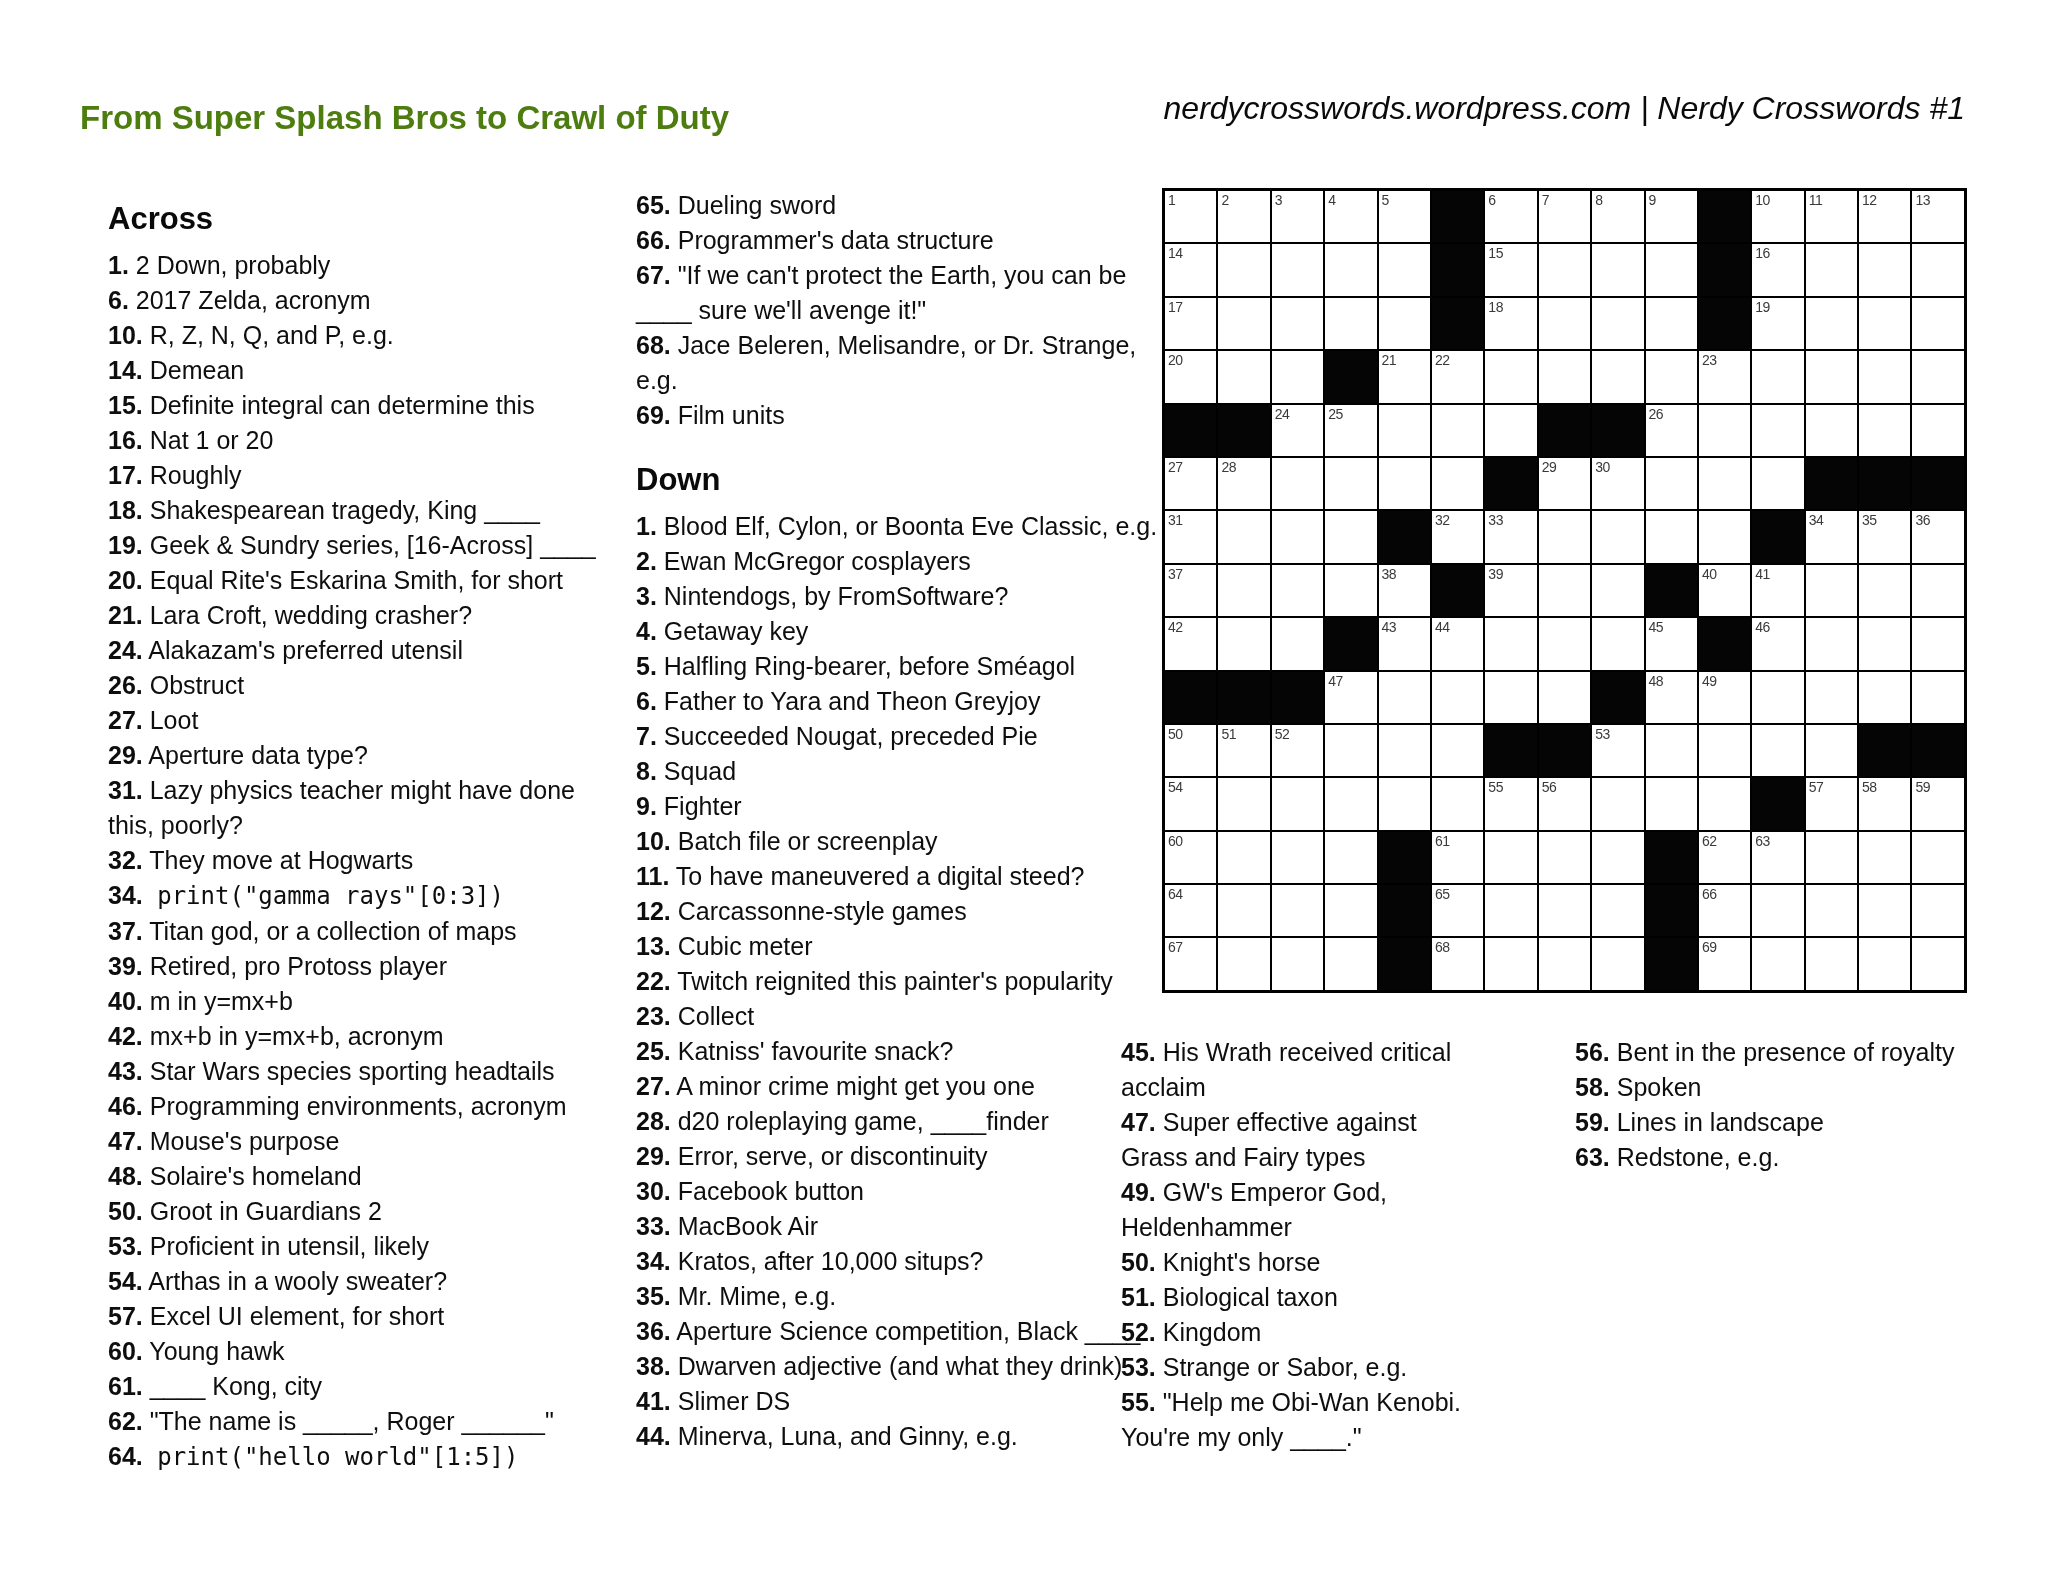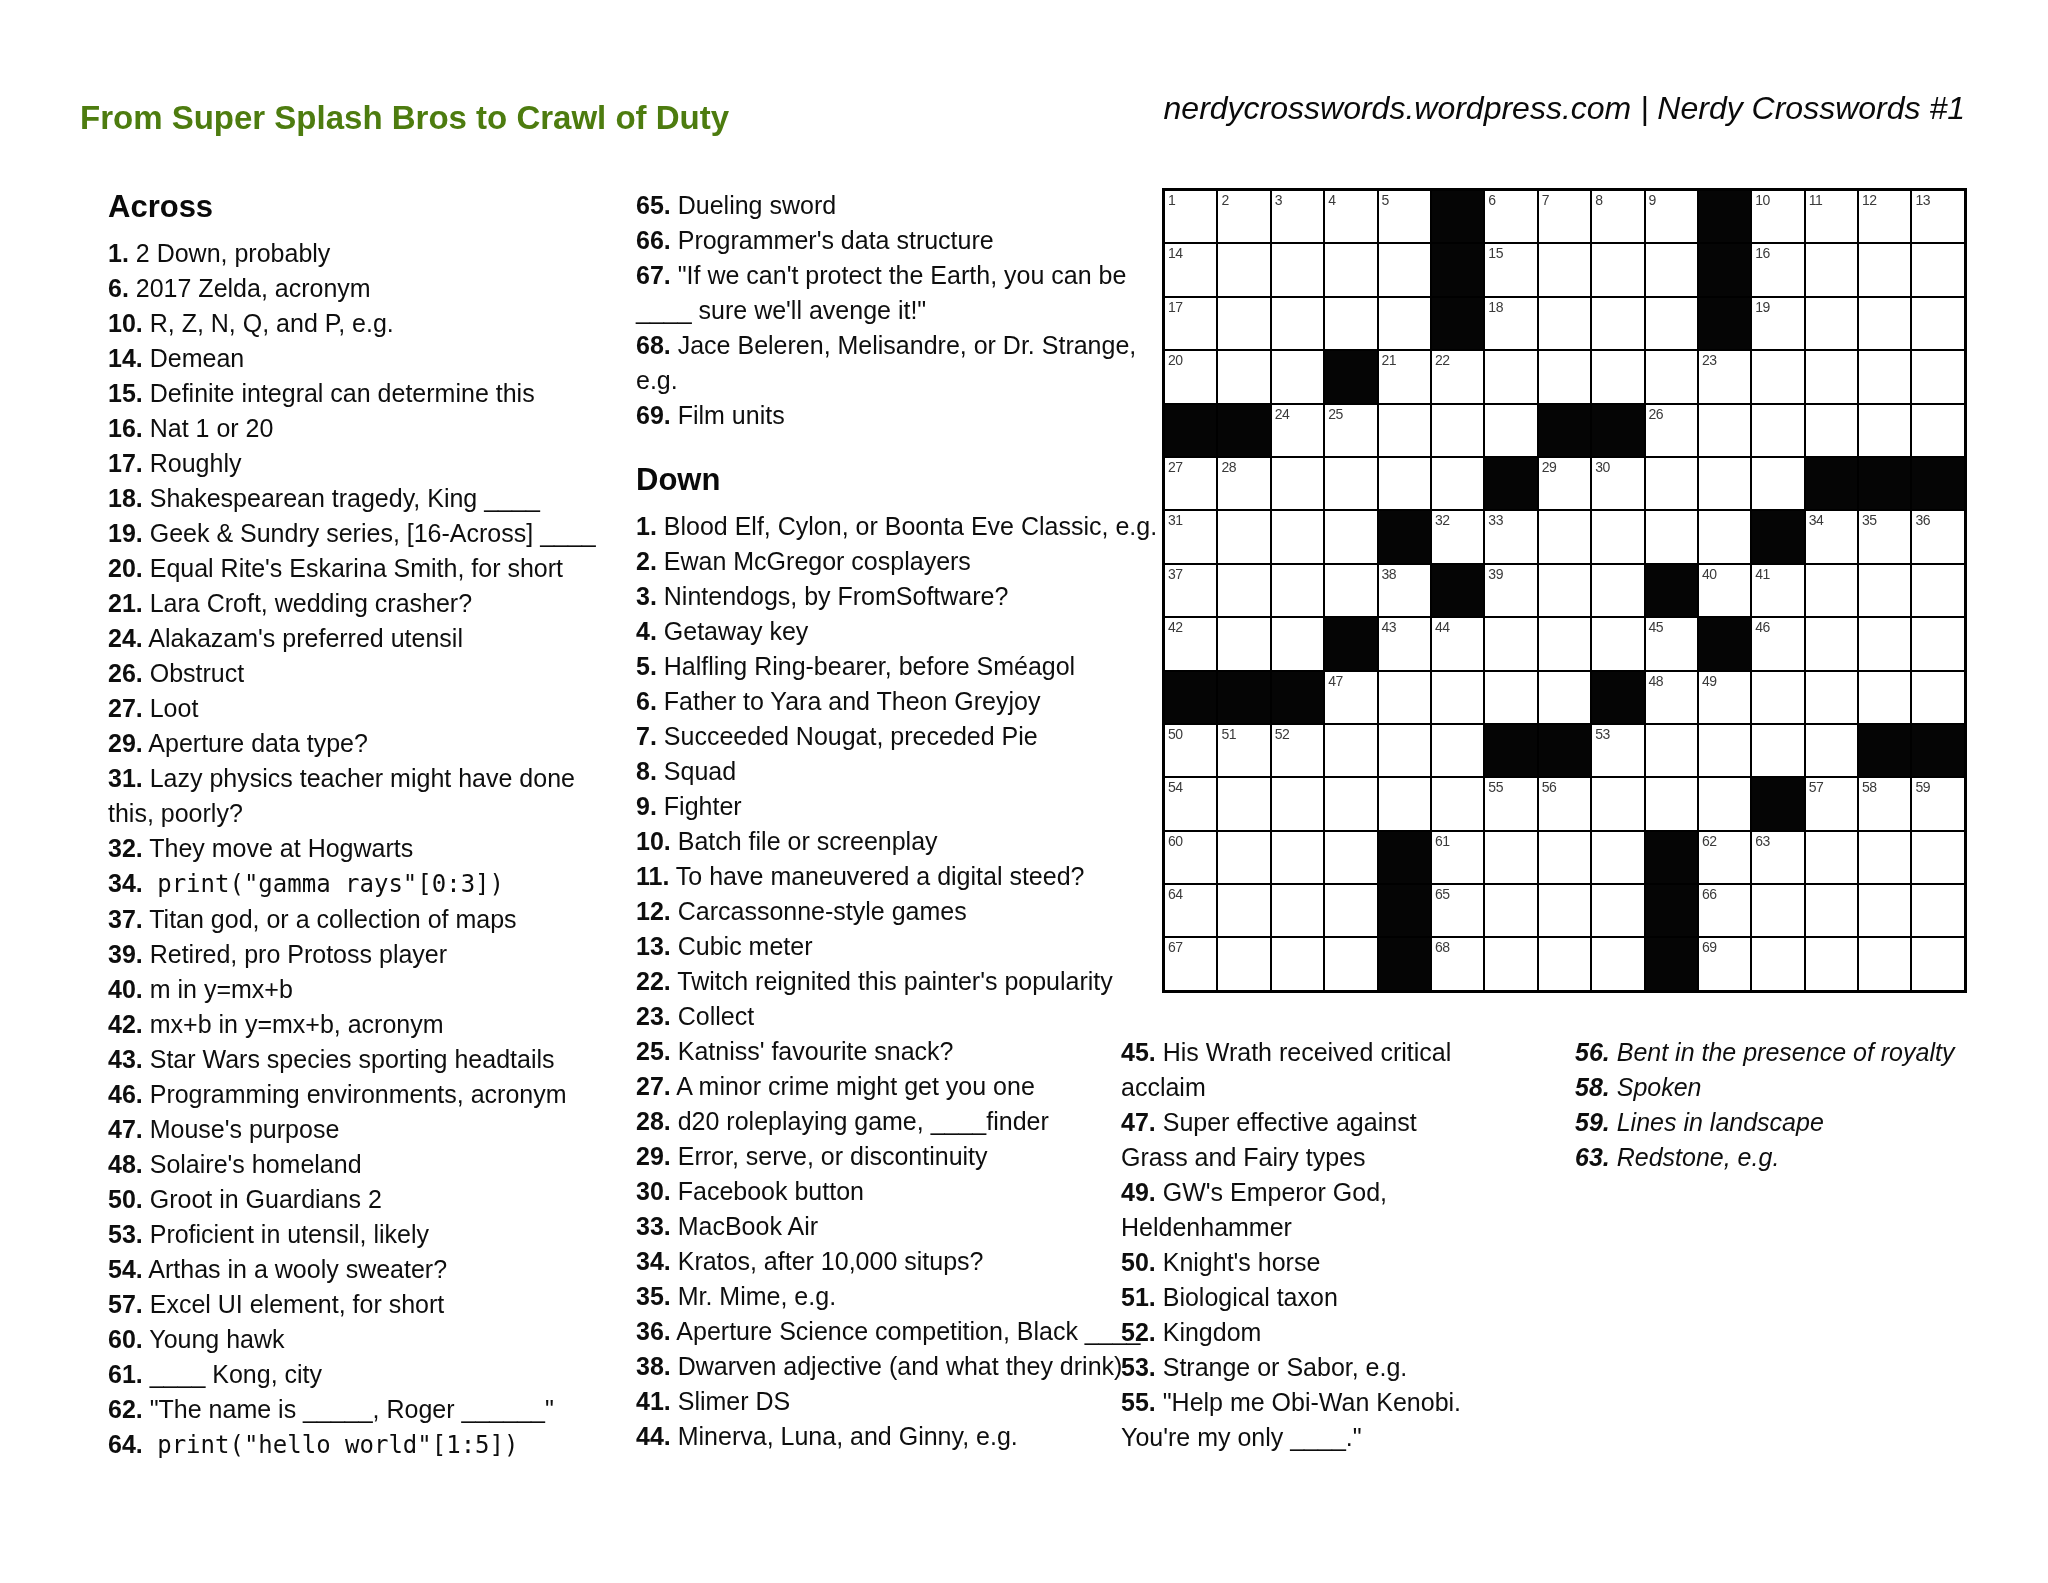--- a/index.html
+++ b/index.html
@@ -16,28 +16,28 @@
   .credit{
     position:absolute;right:83px;top:90px;
     font-size:32px;font-style:italic;color:#0a0a0a;
   }
   .clue-col{
     position:absolute;font-size:25px;line-height:35px;color:#0e0e0e;
   }
   #col1{left:108px;top:188px;width:520px;}
   #col2{left:636px;top:188px;width:540px;}
   #col3{left:1121px;top:1035px;width:390px;}
-  #col4{left:1575px;top:1035px;width:440px;font-style:italic;}
+  #col4{left:1575px;top:1035px;width:440px;}
   .clue{margin:0;white-space:nowrap;}
   .clue b{font-weight:700;}
   .clue-header{
     font-size:31px;font-weight:700;line-height:38px;
     margin:28px 0 10px 0;color:#0a0a0a;
   }
-  .clue-col .clue-header:first-child{margin-top:0;}
+  .clue-col .clue-header:first-child{margin-top:12px;}
   .mono{font-family:"DejaVu Sans Mono", monospace;font-size:24px;}
   .grid{
     position:absolute;left:1162px;top:188px;
     display:grid;
     grid-template-columns:repeat(15,51.4px);
     grid-template-rows:repeat(15,51.4px);
     gap:2px;background:#000;border:3px solid #000;
   }
   .cell{background:#fff;position:relative;}
   .cell.black{background:#050505;}

